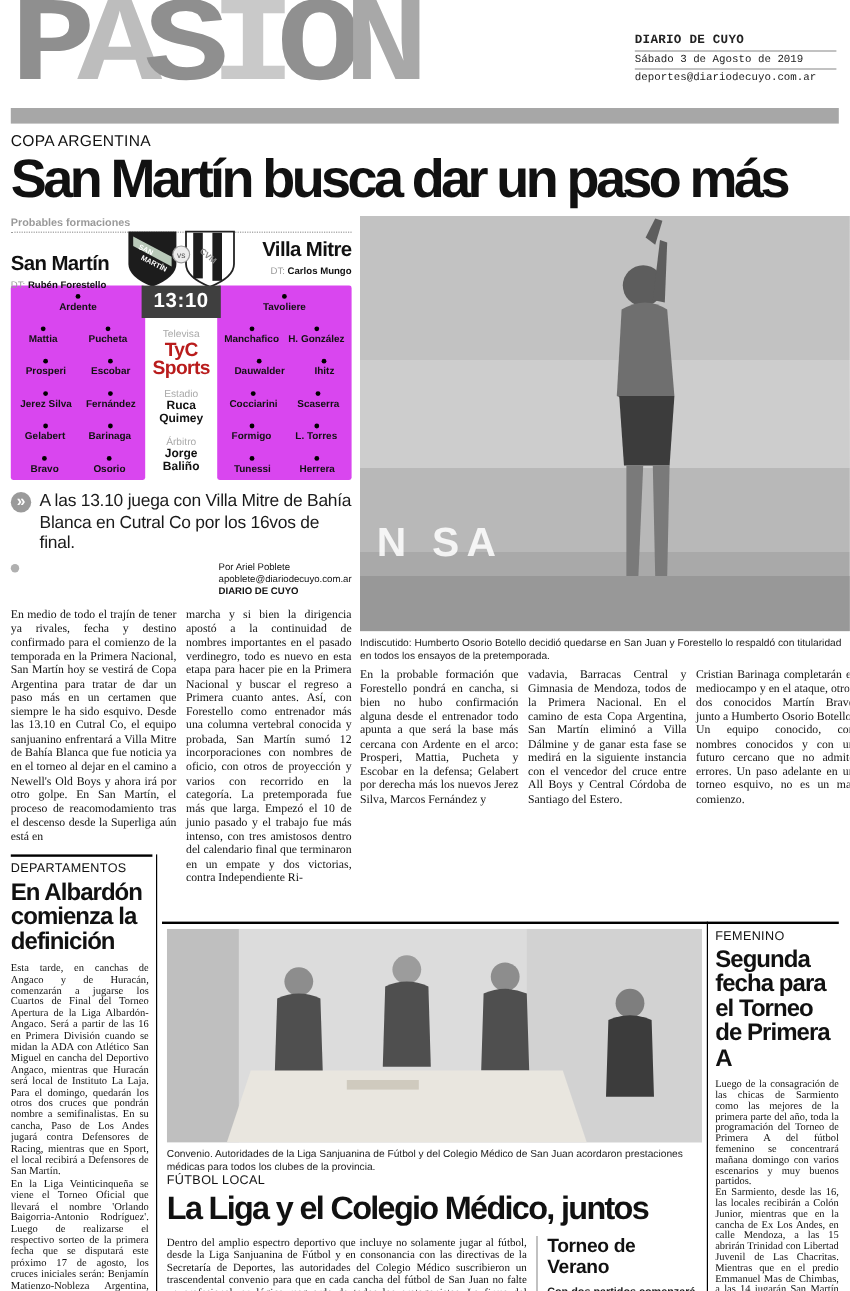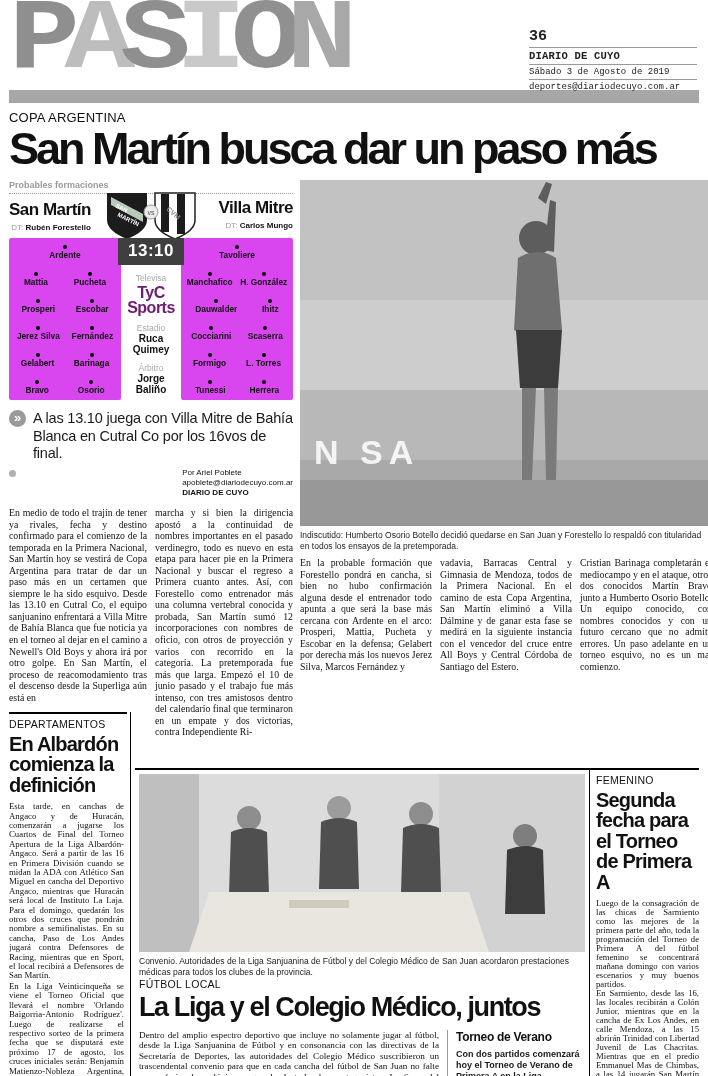--- a/index.html
+++ b/index.html
@@ -23,36 +23,36 @@
   
   .kicker { font-size:13px; margin-top:7px; letter-spacing:0.2px; }
   .main-headline { font-size:45px; font-weight:bold; letter-spacing:-3px; line-height:1.0; margin:1px 0 9px 0; white-space:nowrap; }
 
   .main-row { display:flex; gap:7px; height:528px; }
   .left-panel { width:284px; flex:none; }
   .right-panel { flex:1; display:flex; flex-direction:column; }
 
   .prob-label { color:#9a9a9a; font-size:9px; padding-bottom:3px; border-bottom:1px dotted #9a9a9a;font-weight:bold; }
   .teams-row { position:relative; height:42px; padding-top:4px; }
-  .team-home { position:absolute; left:0; top:6px; text-align:right; }
+  .team-home { position:absolute; left:0; top:16px; text-align:left; }
   .team-away { position:absolute; right:0; top:4px; text-align:right; }
   .team-name { font-size:17px; font-weight:bold; letter-spacing:-0.5px; }
   .team-dt { font-size:8px; margin-top:3px; font-weight:bold; }
   .team-dt .dtl { color:#9a9a9a; font-weight:normal; }
   .crest-wrap { position:absolute; left:50%; top:-4px; transform:translateX(-50%); z-index:2; }
 
   .pitch-grid { display:grid; grid-template-columns:112px 54px 112px; gap:3px; height:162px; margin-top:2px; }
   .pitch { background:#d946ef; border-radius:2px; display:flex; flex-direction:column; justify-content:space-between; padding:7px 2px 6px 2px; }
   .prow { display:flex; justify-content:space-around; }
   .player { text-align:center; font-size:8.3px; font-weight:bold; line-height:1.0; max-width:52px; }
   .pdot { width:4px; height:4px; background:#000; border-radius:50%; margin:0 auto 2px auto; }
   .centercol { display:flex; flex-direction:column; align-items:center; text-align:center; }
   .timebox { background:#3f3f3f; color:#fff; font-weight:bold; font-size:17px; width:66px; margin:0 -6px; padding:3px 0 4px 0; letter-spacing:0.5px; z-index:3; }
   .glabel { color:#a9a9a9; font-size:8.5px; margin-top:8px; }
-  .tyc { font-weight:bold; font-size:16px; line-height:0.95; letter-spacing:-0.5px; color:#701a75; margin-top:2px; }
+  .tyc { font-weight:bold; font-size:16px; line-height:0.95; letter-spacing:-0.5px; color:#b91c1c; margin-top:2px; }
   .infoname { font-weight:bold; font-size:10px; line-height:1.05; margin-top:1px; }
 
   .summary-row { display:flex; gap:7px; margin-top:10px; height:52px; }
   .chev { width:17px; height:17px; flex:none; border-radius:50%; background:#9a9a9a; color:#fff; font-size:13px; line-height:16px; text-align:center; font-weight:bold; }
   .summary-text { font-size:14.5px; line-height:1.22; color:#1a1a1a; letter-spacing:-0.2px; }
 
   .byline { display:flex; gap:23px; margin-top:6px; height:32px;justify-content:space-between; }
   .bdot { width:7px; height:7px; border-radius:50%; background:#b0b0b0; flex:none; margin-top:2px; }
   .byline-text { font-size:8px; line-height:1.25; }
   .byline-text .cr { font-weight:bold; }
@@ -80,39 +80,38 @@
   .small-body { font-size:8.8px; line-height:1.07; text-align:justify; }
   .small-body p + p { margin-top:1px; }
 
   .bottom-mid { position:absolute; left:130px; top:62px; width:446px; bottom:0; overflow:hidden; }
   .convenio-photo { height:178px; background:linear-gradient(#dedede, #cfcfcf); position:relative; overflow:hidden; }
   .mid-caption { font-size:8.5px; line-height:1.25; margin-top:4px; height:22px; color:#222; }
   .liga-headline { font-size:27px; font-weight:bold; letter-spacing:-1.4px; margin:2px 0 7px 0; white-space:nowrap; }
   .mid-body-row { display:flex; }
   .liga-body { width:300px; font-size:9.2px; line-height:1.13; text-align:justify; }
   .verano-box { flex:1; margin-left:8px; padding-left:8px; border-left:1px solid #999; }
-  .verano-title { font-size:12px; font-weight:bold; letter-spacing:-0.3px; }
+  .verano-title { font-size:16px; font-weight:bold; letter-spacing:-0.3px; }
   .verano-body { font-size:9px; font-weight:bold; line-height:1.2; margin-top:5px; color:#1a1a1a; }
 
   .bottom-right { position:absolute; left:587px; top:62px; right:0; bottom:0; overflow:hidden; }
   .fem-headline { font-size:20px; font-weight:bold; letter-spacing:-0.8px; line-height:1.02; margin:4px 0 7px 0; }
   .fem-body { font-size:8.7px; line-height:1.03; text-align:justify; }
   .fem-body p + p { margin-top:1px; }
 
   .signage { position:absolute; left:14px; bottom:54px; color:rgba(255,255,255,0.85); font-size:34px; font-weight:bold; letter-spacing:6px; }
 </style>
 </head>
 <body>
 
 <div class="page">
 
   <div class="masthead">
     <div class="logo"><span>P</span><span>A</span><span>S</span><span>I</span><span>Ó</span><span>N</span></div>
     <div class="mast-info">
-      <div class="pgnum">36</div>
       <div class="paper">DIARIO DE CUYO</div>
       <div>Sábado 3 de Agosto de 2019</div>
       <div>deportes@diariodecuyo.com.ar</div>
     </div>
   </div>
   <div class="band"></div>
 
   <div class="kicker">COPA ARGENTINA</div>
   <h1 class="main-headline">San Martín busca dar un paso más</h1>
 

